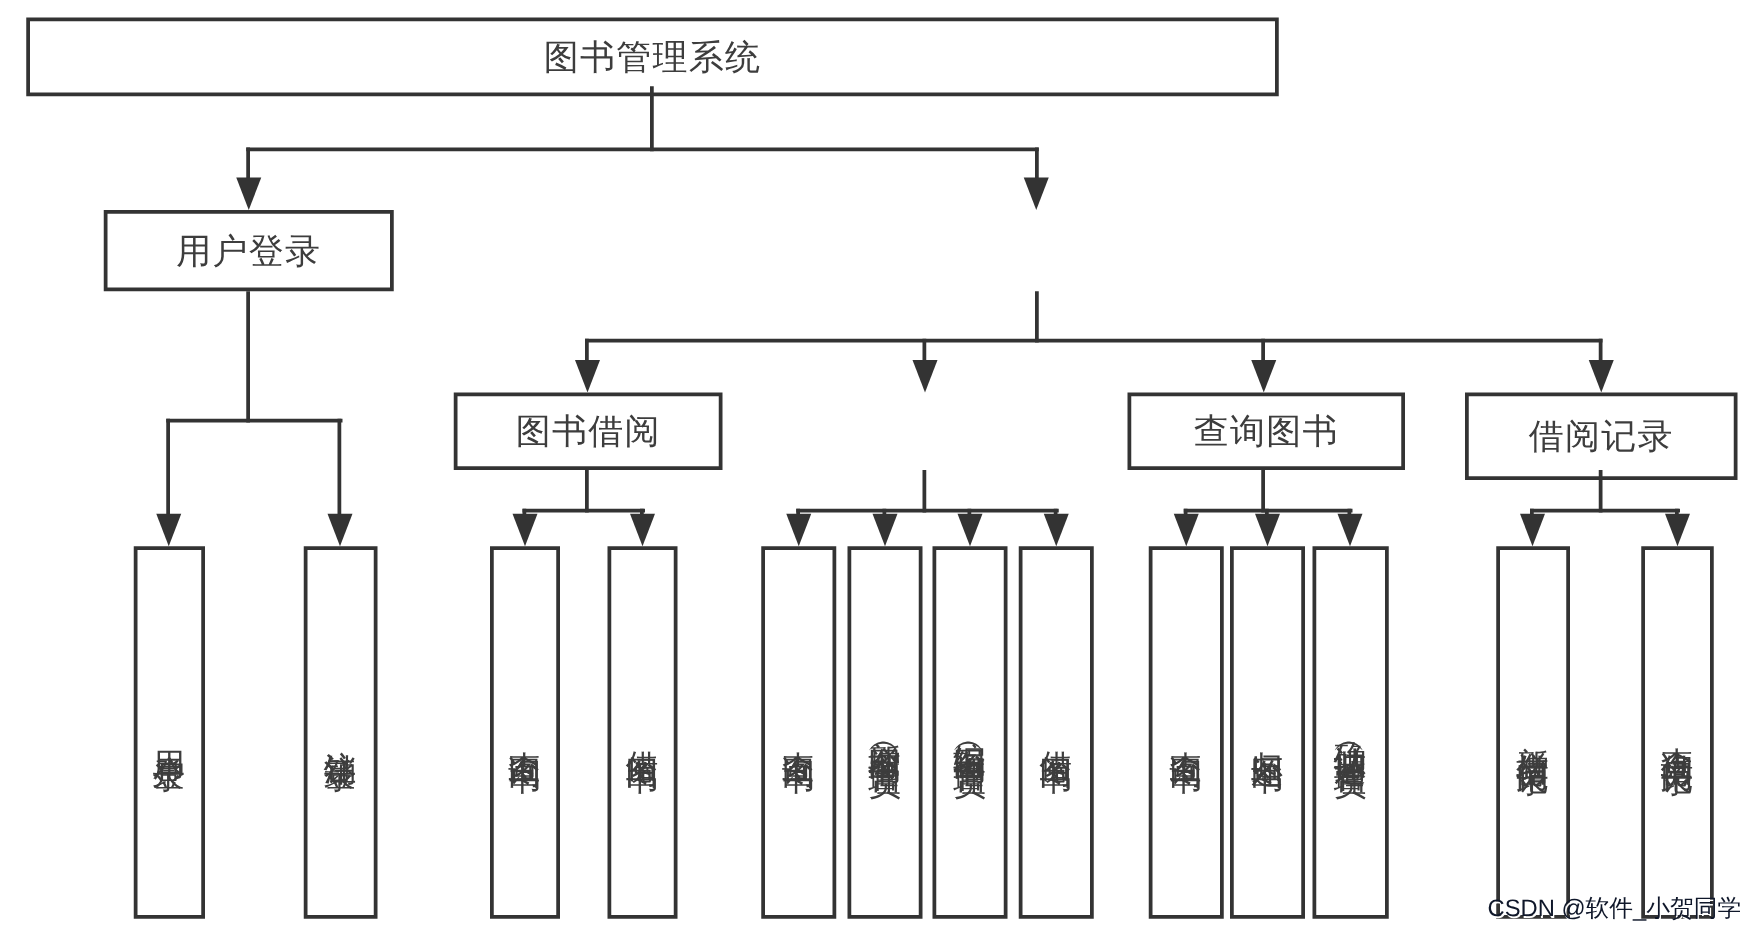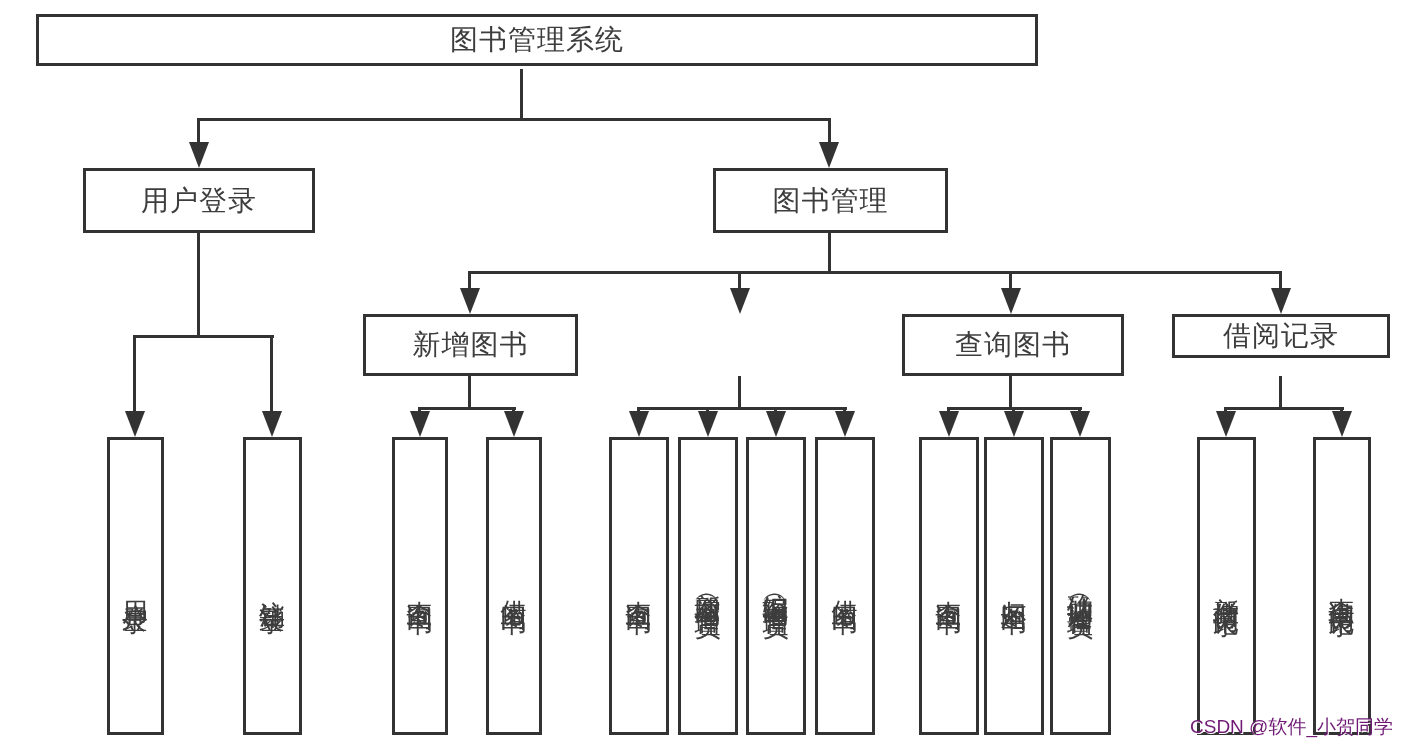--- a/index.html
+++ b/index.html
@@ -29,47 +29,44 @@
   .hl{position:absolute;height:3px;background:#333333;}
   .vl{position:absolute;width:3px;background:#333333;}
   .ah{
     position:absolute;width:0;height:0;
     border-left:10px solid transparent;
     border-right:10px solid transparent;
     border-top:26px solid #333333;
   }
   .watermark{
     position:absolute;
-    color:#701a75;
+    color:#0f172a;
     font-size:19px;
     white-space:nowrap;
     text-shadow:1px 1px 0 #ffffff;
   }
 </style>
 </head>
 <body>
 
 <div id="canvas">
 
-  <div class="node node-h" style="left:36px;top:14px;width:1002px;height:52px;">
+  <div class="node node-h" style="left:21px;top:14px;width:1002px;height:63px;">
     <span>图书管理系统</span>
   </div>
 
   <div class="vl" style="left:520px;top:69px;height:52px;"></div>
   <div class="hl" style="left:197px;top:118px;width:634px;"></div>
   <div class="vl" style="left:197px;top:118px;height:26px;"></div>
   <div class="ah" style="left:189px;top:142px;"></div>
   <div class="vl" style="left:828px;top:118px;height:26px;"></div>
   <div class="ah" style="left:819px;top:142px;"></div>
 
   <div class="node node-h" style="left:83px;top:168px;width:232px;height:65px;">
     <span>用户登录</span>
-  </div>
-  <div class="node node-h" style="left:713px;top:168px;width:235px;height:65px;">
-    <span>图书管理</span>
   </div>
 
   <div class="vl" style="left:197px;top:233px;height:105px;"></div>
   <div class="hl" style="left:133px;top:335px;width:141px;"></div>
   <div class="vl" style="left:133px;top:335px;height:78px;"></div>
   <div class="ah" style="left:125px;top:411px;"></div>
   <div class="vl" style="left:270px;top:335px;height:78px;"></div>
   <div class="ah" style="left:262px;top:411px;"></div>
 
   <div class="vl" style="left:828px;top:233px;height:41px;"></div>
@@ -77,26 +74,26 @@
   <div class="vl" style="left:468px;top:271px;height:21px;"></div>
   <div class="ah" style="left:460px;top:288px;"></div>
   <div class="vl" style="left:738px;top:271px;height:21px;"></div>
   <div class="ah" style="left:730px;top:288px;"></div>
   <div class="vl" style="left:1009px;top:271px;height:21px;"></div>
   <div class="ah" style="left:1001px;top:288px;"></div>
   <div class="vl" style="left:1279px;top:271px;height:21px;"></div>
   <div class="ah" style="left:1271px;top:288px;"></div>
 
   <div class="node node-h" style="left:363px;top:314px;width:215px;height:62px;">
-    <span>新增图书</span>
+    <span>图书借阅</span>
   </div>
   <div class="node node-h" style="left:902px;top:314px;width:222px;height:62px;">
     <span>查询图书</span>
   </div>
-  <div class="node node-h" style="left:1172px;top:314px;width:218px;height:44px;">
+  <div class="node node-h" style="left:1172px;top:314px;width:218px;height:70px;">
     <span>借阅记录</span>
   </div>
 
   <div class="vl" style="left:468px;top:376px;height:34px;"></div>
   <div class="hl" style="left:418px;top:407px;width:98px;"></div>
   <div class="vl" style="left:418px;top:407px;height:8px;"></div>
   <div class="ah" style="left:410px;top:411px;"></div>
   <div class="vl" style="left:512px;top:407px;height:8px;"></div>
   <div class="ah" style="left:504px;top:411px;"></div>
 

